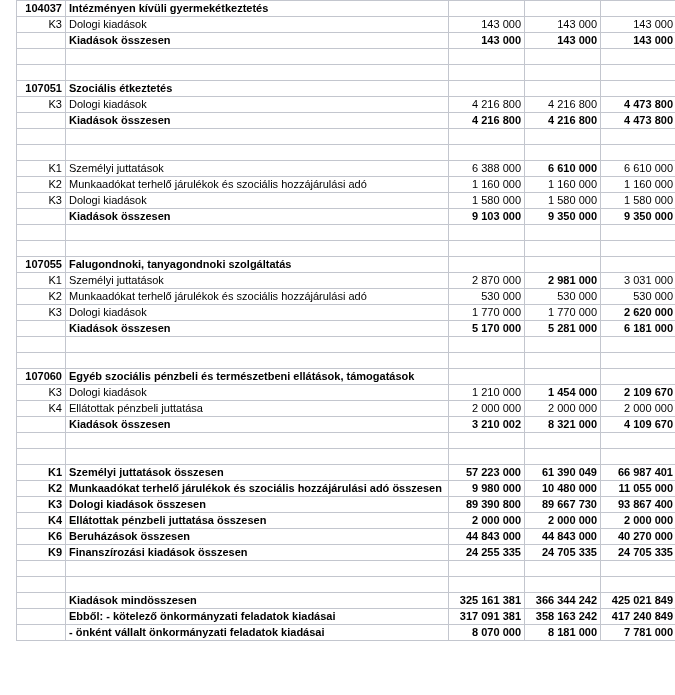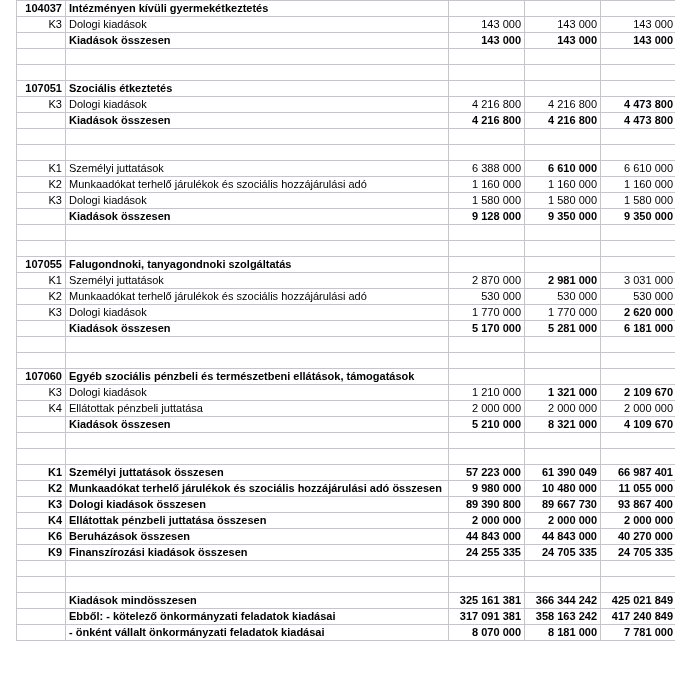--- a/index.html
+++ b/index.html
@@ -177,21 +177,21 @@
           <td class="code">K3</td>
           <td class="desc">Dologi kiadások</td>
           <td class="num">1 580 000</td>
           <td class="num">1 580 000</td>
           <td class="num">1 580 000</td>
           <td class="tail"></td>
         </tr>
         <tr>
           <td class="code"></td>
           <td class="desc b">Kiadások összesen</td>
-          <td class="num b">9 128 000</td>
+          <td class="num b">9 103 000</td>
           <td class="num b">9 350 000</td>
           <td class="num b">9 350 000</td>
           <td class="tail"></td>
         </tr>
         <tr>
           <td class="code"></td>
           <td class="desc"></td>
           <td class="num"></td>
           <td class="num"></td>
           <td class="num"></td>
@@ -266,36 +266,36 @@
           <td class="desc b tall wrap">Egyéb szociális pénzbeli és természetbeni ellátások, támogatások</td>
           <td class="num tall"></td>
           <td class="num tall"></td>
           <td class="num tall"></td>
           <td class="tail tall"></td>
         </tr>
         <tr>
           <td class="code">K3</td>
           <td class="desc">Dologi kiadások</td>
           <td class="num">1 210 000</td>
-          <td class="num b">1 321 000</td>
+          <td class="num b">1 454 000</td>
           <td class="num b">2 109 670</td>
           <td class="tail"></td>
         </tr>
         <tr>
           <td class="code">K4</td>
           <td class="desc">Ellátottak pénzbeli juttatása</td>
           <td class="num">2 000 000</td>
           <td class="num">2 000 000</td>
           <td class="num">2 000 000</td>
           <td class="tail"></td>
         </tr>
         <tr>
           <td class="code"></td>
           <td class="desc b">Kiadások összesen</td>
-          <td class="num b">5 210 000</td>
+          <td class="num b">3 210 002</td>
           <td class="num b">8 321 000</td>
           <td class="num b">4 109 670</td>
           <td class="tail"></td>
         </tr>
         <tr>
           <td class="code"></td>
           <td class="desc"></td>
           <td class="num"></td>
           <td class="num"></td>
           <td class="num"></td>

